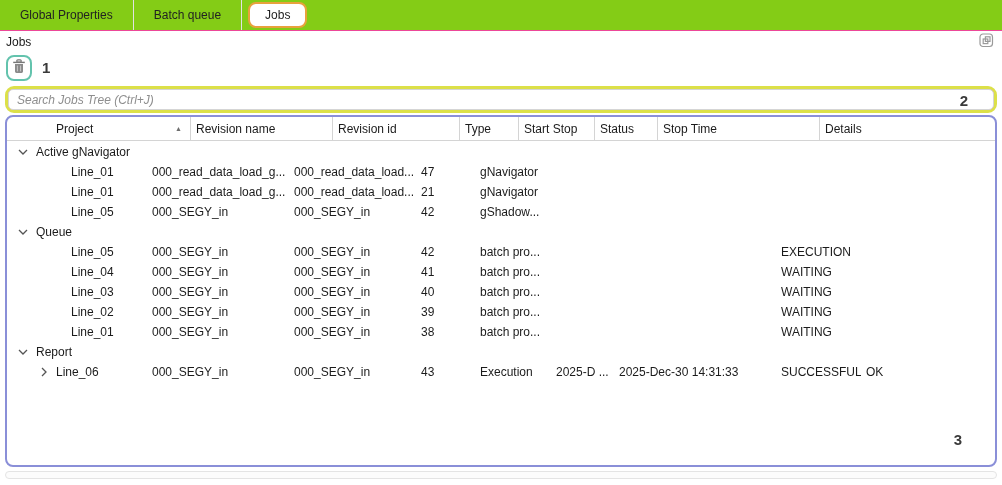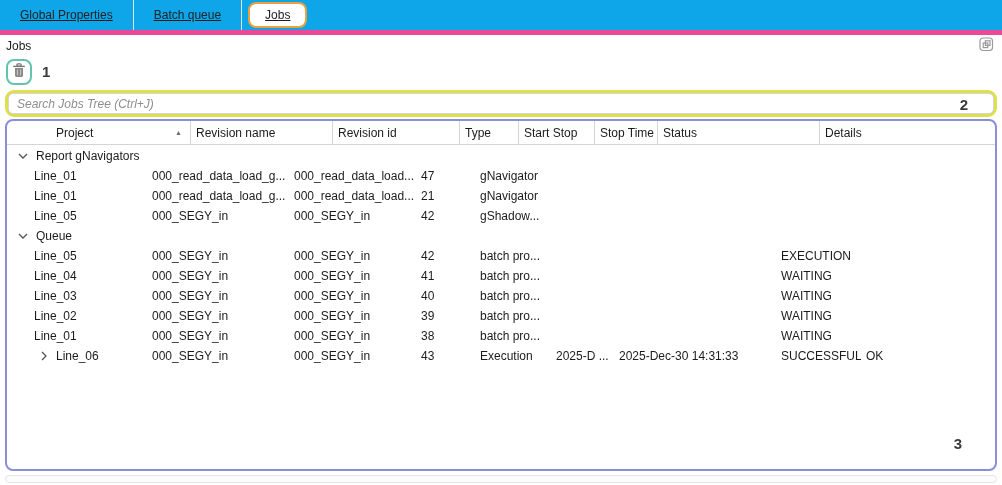--- a/index.html
+++ b/index.html
@@ -2,21 +2,21 @@
 <html style="--accent-orange: #E8A13C; --accent-teal: #63C3AD; --accent-yellow: #DCE049; --accent-purple: #8A8FD8;"><head>
 <meta charset="utf-8">
 <style>
   html,body{margin:0;padding:0;}
   body{
     width:1002px;height:485px;background:#ffffff;
     font-family:"Liberation Sans",sans-serif;font-size:12px;color:#1b1b1b;
     overflow:hidden;position:relative;
   }
   
-  .tabbar{display:flex;align-items:stretch;height:30px;background:#0ea5e9;border-bottom:5px solid #ec4899;text-decoration:underline;}
+  .tabbar{display:flex;align-items:stretch;height:30px;background:#84cc16;border-bottom:1px solid #ec4899;}
   .tab{display:flex;align-items:center;justify-content:center;padding:0 20px;border-right:1px solid #e2e2e2;color:#222;cursor:default;}
   .tab.active{border:2.5px solid var(--accent-orange);border-radius:8px;background:#fff;height:22px;align-self:center;margin:0 4px 0 6px;padding:0 15px;}
   
   .panel-header{display:flex;align-items:center;justify-content:space-between;height:20px;padding:1px 7px 0 6px;}
   .float-btn{display:flex;align-items:center;justify-content:center;width:18px;height:18px;background:none;border:none;padding:0;cursor:default;}
   
   .toolbar{display:flex;align-items:center;height:31px;padding:0 6px;}
   .trash-btn{width:26px;height:26px;border:2.5px solid var(--accent-teal);border-radius:8px;background:#fff;display:flex;align-items:center;justify-content:center;padding:0;box-sizing:border-box;cursor:default;}
   .annot{font-weight:bold;font-size:15px;color:#3a3a3a;}
   .annot-1{margin-left:10px;}
@@ -31,21 +31,21 @@
   .thead{display:grid;grid-template-columns:var(--cols);height:23px;border-bottom:1px solid #d4d4d4;padding-left:44px;}
   .hc{padding:0 5px;border-right:1px solid #d4d4d4;display:flex;align-items:center;white-space:nowrap;overflow:hidden;cursor:default;}
   .hc:last-child{border-right:none;}
   .hc-project{justify-content:space-between;}
   .sort-icon{color:#6e6e6e;font-size:7px;margin-right:3px;}
   .tbody{padding-top:1px;}
   .trow{display:grid;grid-template-columns:var(--cols);height:20px;align-items:center;}
   .c{padding:0 5px;white-space:nowrap;overflow:hidden;}
   .group-cell{grid-column:1 / -1;display:flex;align-items:center;padding-left:9px;}
   .chev{display:inline-flex;align-items:center;justify-content:center;width:13px;margin-right:7px;cursor:default;}
-  .row-child .c-proj{padding-left:27px;}
+  .row-child .c-proj{padding-left:48px;margin-left:16px;}
   .c-proj-exp{display:flex;align-items:center;padding-left:30px;}
   .c-proj-exp .chev{margin-right:6px;}
   .annot-3{position:absolute;right:33px;bottom:17px;}
   
   .bottom-strip{height:6px;margin:4px 5px 0;border:1px solid #e4e4e4;border-radius:5px;background:#fcfcfc;}
 </style>
 </head>
 <body>
 
 <div class="tabbar">
@@ -91,35 +91,35 @@
 
   <div class="thead">
     <div class="hc hc-project">
       <span>Project</span>
       <span class="sort-icon">▲</span>
     </div>
     <div class="hc">Revision name</div>
     <div class="hc">Revision id</div>
     <div class="hc">Type</div>
     <div class="hc">Start Stop</div>
+    <div class="hc">Status</div>
     <div class="hc">Stop Time</div>
-    <div class="hc">Status</div>
     <div class="hc">Details</div>
   </div>
 
   <div class="tbody">
 
     <div class="trow row-group">
       <div class="group-cell">
         <span class="chev">
           <svg width="10" height="6" viewBox="0 0 10 6">
               <polyline points="1,1 5,5 9,1" fill="none" stroke="#555" stroke-width="1.3"></polyline>
             </svg>
         </span>
-        <span>Report gNavigators</span>
+        <span>Active gNavigator</span>
       </div>
     </div>
 
     <div class="trow row-child">
       <div class="c c-proj">Line_01</div>
       <div class="c">000_read_data_load_g...</div>
       <div class="c">000_read_data_load...</div>
       <div class="c">47</div>
       <div class="c">gNavigator</div>
       <div class="c"></div>
@@ -216,20 +216,30 @@
       <div class="c">000_SEGY_in</div>
       <div class="c">000_SEGY_in</div>
       <div class="c">38</div>
       <div class="c">batch pro...</div>
       <div class="c"></div>
       <div class="c"></div>
       <div class="c">WAITING</div>
       <div class="c"></div>
     </div>
 
+    <div class="trow row-group">
+      <div class="group-cell">
+        <span class="chev">
+          <svg width="10" height="6" viewBox="0 0 10 6">
+              <polyline points="1,1 5,5 9,1" fill="none" stroke="#555" stroke-width="1.3"></polyline>
+            </svg>
+        </span>
+        <span>Report</span>
+      </div>
+    </div>
 
     <div class="trow">
       <div class="c c-proj-exp">
         <span class="chev">
           <svg width="6" height="10" viewBox="0 0 6 10">
               <polyline points="1,1 5,5 1,9" fill="none" stroke="#555" stroke-width="1.3"></polyline>
             </svg>
         </span>
         <span>Line_06</span>
       </div>

